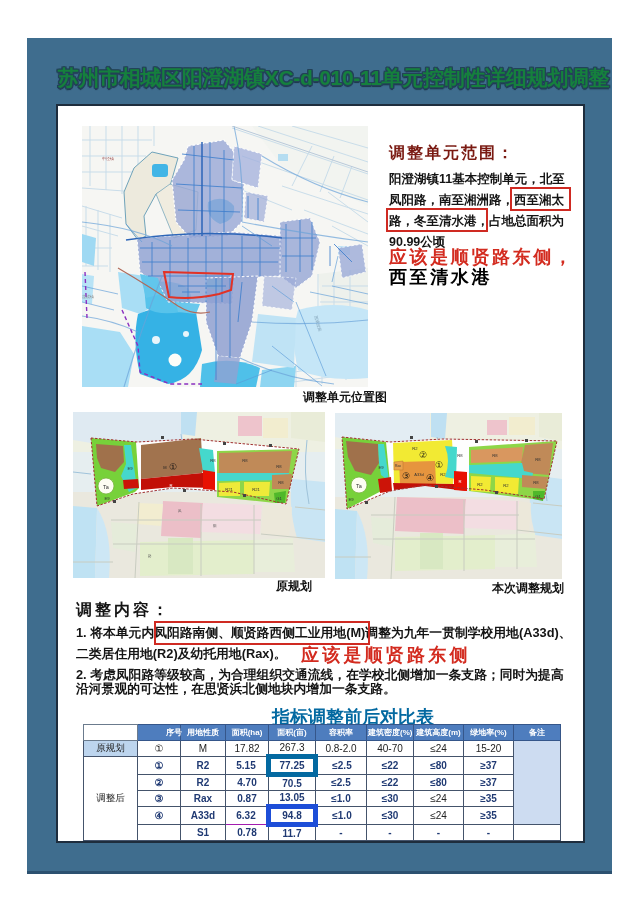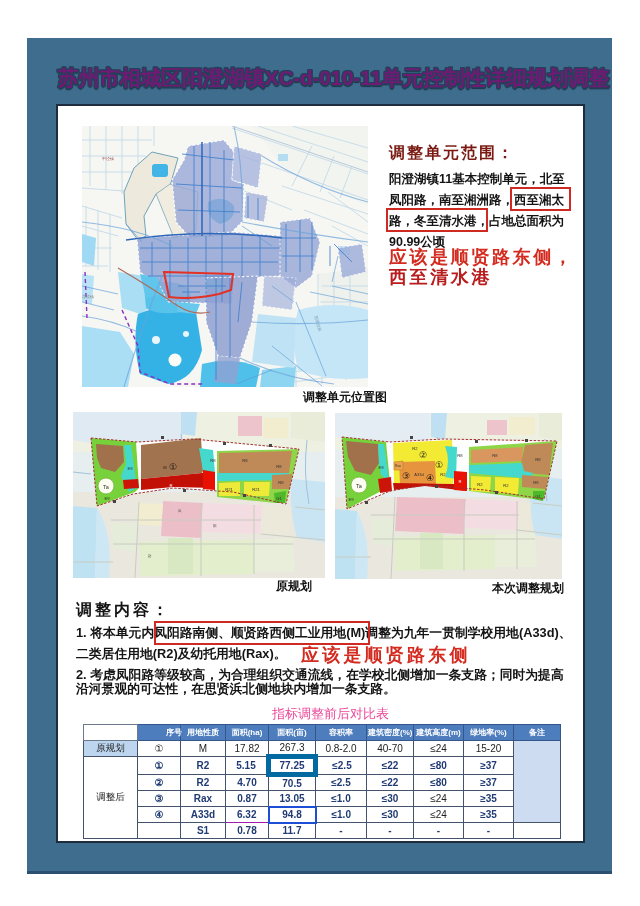--- a/index.html
+++ b/index.html
@@ -4,21 +4,21 @@
 <style>
   html,body{margin:0;padding:0;}
   body{width:640px;height:906px;background:#ffffff;font-family:"Liberation Sans",sans-serif;position:relative;overflow:hidden;}
   .abs{position:absolute;}
 </style>
 </head>
 <body>
 
 <div class="abs" style="left:27px;top:38px;width:585px;height:833px;background:#3f6d8e;border-bottom:3px solid #2c5170;"></div>
 
-<div class="abs" style="left:41px;top:64px;width:585px;text-align:center;font-size:21px;font-weight:bold;color:#701a75;letter-spacing:-0.3px;white-space:nowrap;text-shadow:-1.2px -1.2px 0 #234258,0 -1.2px 0 #234258,1.2px -1.2px 0 #234258,-1.2px 0 0 #234258,1.2px 0 0 #234258,-1.2px 1.2px 0 #234258,0 1.2px 0 #234258,1.2px 1.2px 0 #234258,0 2.2px 1px #1d3449;">苏州市相城区阳澄湖镇XC-d-010-11单元控制性详细规划调整</div>
+<div class="abs" style="left:41px;top:64px;width:585px;text-align:center;font-size:21px;font-weight:bold;color:#15803d;letter-spacing:-0.3px;white-space:nowrap;text-shadow:-1.2px -1.2px 0 #234258,0 -1.2px 0 #234258,1.2px -1.2px 0 #234258,-1.2px 0 0 #234258,1.2px 0 0 #234258,-1.2px 1.2px 0 #234258,0 1.2px 0 #234258,1.2px 1.2px 0 #234258,0 2.2px 1px #1d3449;">苏州市相城区阳澄湖镇XC-d-010-11单元控制性详细规划调整</div>
 
 <div class="abs" style="left:56px;top:104px;width:525px;height:735px;background:#ffffff;border:2px solid #1e2d3d;"></div>
 
 <svg class="abs" style="left:82px;top:126px;filter:blur(0.35px);" width="286" height="261" viewBox="0 0 286 261">
   <rect width="286" height="261" fill="#f6f6f3"></rect>
 
   <path d="M170,0 H286 V80 L200,40 Z" fill="#f2f4f0"></path>
   <path d="M236,148 L286,142 V190 L240,185 Z" fill="#eef1ec"></path>
   <g stroke="#c6dbe9" stroke-width="1" fill="none" opacity="0.95">
     <path d="M0,14 H70 M0,30 H64 M0,46 H58 M8,0 V60 M24,0 V64 M40,0 V68 M56,0 V70 M72,0 V20 M0,62 L56,66"></path>
@@ -109,21 +109,21 @@
 </svg>
 
 <div class="abs" style="left:303px;top:389px;font-size:12px;font-weight:bold;color:#111;white-space:nowrap;">调整单元位置图</div>
 
 <div class="abs" style="left:389px;top:143px;font-size:16px;letter-spacing:2px;font-weight:bold;color:#7a1a12;white-space:nowrap;">调整单元范围：</div>
 
 <div class="abs" style="left:389px;top:169px;font-size:12.5px;font-weight:bold;color:#141414;line-height:21px;white-space:nowrap;">阳澄湖镇11基本控制单元，北至<br>凤阳路，南至湘洲路，西至湘太<br>路，冬至清水港，占地总面积为<br>90.99公顷</div>
 
 <div class="abs" style="left:389px;top:245px;font-size:18px;letter-spacing:2.6px;font-weight:bold;color:#d32b1f;white-space:nowrap;">应该是顺贤路东侧，</div>
 
-<div class="abs" style="left:389px;top:265px;font-size:18px;letter-spacing:2.6px;font-weight:bold;color:#b91c1c;white-space:nowrap;">西至清水港</div>
+<div class="abs" style="left:389px;top:265px;font-size:18px;letter-spacing:2.6px;font-weight:bold;color:#000000;white-space:nowrap;">西至清水港</div>
 
 <div class="abs" style="left:510px;top:187px;width:57px;height:20px;border:2px solid #cf2a22;"></div>
 
 <div class="abs" style="left:386px;top:208px;width:98px;height:20px;border:2px solid #cf2a22;"></div>
 
 <svg class="abs" style="left:73px;top:412px;filter:blur(0.35px);" width="252" height="166" viewBox="0 0 252 166">
   <rect width="252" height="166" fill="#e6eef0"></rect>
 
   <rect x="0" y="0" width="252" height="40" fill="#eef0e2"></rect>
   <path d="M0,0 H110 V30 L60,38 L0,28 Z" fill="#dfeaf2"></path>
@@ -336,21 +336,21 @@
 <div class="abs" style="left:76px;top:645.5px;font-size:12.8px;font-weight:bold;color:#141414;white-space:nowrap;">二类居住用地(R2)及幼托用地(Rax)。</div>
 
 <div class="abs" style="left:301px;top:643px;font-size:18px;letter-spacing:3.2px;font-weight:bold;color:#d32b1f;white-space:nowrap;">应该是顺贤路东侧</div>
 
 <div class="abs" style="left:154px;top:621px;width:212px;height:20px;border:2px solid #cf2a22;"></div>
 
 <div class="abs" style="left:76px;top:667px;font-size:12.8px;font-weight:bold;color:#141414;white-space:nowrap;">2. 考虑凤阳路等级较高，为合理组织交通流线，在学校北侧增加一条支路；同时为提高</div>
 
 <div class="abs" style="left:76px;top:681px;font-size:12.8px;font-weight:bold;color:#141414;white-space:nowrap;">沿河景观的可达性，在思贤浜北侧地块内增加一条支路。</div>
 
-<div class="abs" style="left:272px;top:705px;font-size:13px;font-weight:normal;color:#ec4899;white-space:nowrap;">指标调整前后对比表</div>
+<div class="abs" style="left:272px;top:705px;font-size:18px;font-weight:bold;color:#0369a1;white-space:nowrap;">指标调整前后对比表</div>
 
 <table class="abs" style="left:83px;top:724px;border-collapse:collapse;table-layout:fixed;width:477px;font-family:'Liberation Sans',sans-serif;">
   <colgroup>
     <col style="width:54px">
       <col style="width:43px">
       <col style="width:45px">
       <col style="width:43px">
       <col style="width:47px">
       <col style="width:51px">
       <col style="width:47px">
@@ -411,21 +411,21 @@
     <td style="border:1px solid #44536b;">13.05</td>
     <td style="border:1px solid #44536b;">≤1.0</td>
     <td style="border:1px solid #44536b;">≤30</td>
     <td style="border:1px solid #44536b;color:#222;font-weight:normal;">≤24</td>
     <td style="border:1px solid #44536b;">≥35</td>
   </tr>
   <tr style="height:16px;font-size:10px;font-weight:bold;text-align:center;color:#203a73;">
     <td style="border:1px solid #44536b;">④</td>
     <td style="border:1px solid #44536b;">A33d</td>
     <td style="border:1px solid #a21caf;">6.32</td>
-    <td style="border:2px solid #1d4ed8;">94.8</td>
+    <td style="border:5px solid #1d4ed8;">94.8</td>
     <td style="border:1px solid #44536b;">≤1.0</td>
     <td style="border:1px solid #44536b;">≤30</td>
     <td style="border:1px solid #44536b;color:#222;font-weight:normal;">≤24</td>
     <td style="border:1px solid #44536b;">≥35</td>
   </tr>
   <tr style="height:16px;font-size:10px;font-weight:bold;text-align:center;color:#203a73;">
     <td style="border:1px solid #44536b;"></td>
     <td style="border:1px solid #44536b;">S1</td>
     <td style="border:1px solid #44536b;">0.78</td>
     <td style="border:1px solid #44536b;">11.7</td>

